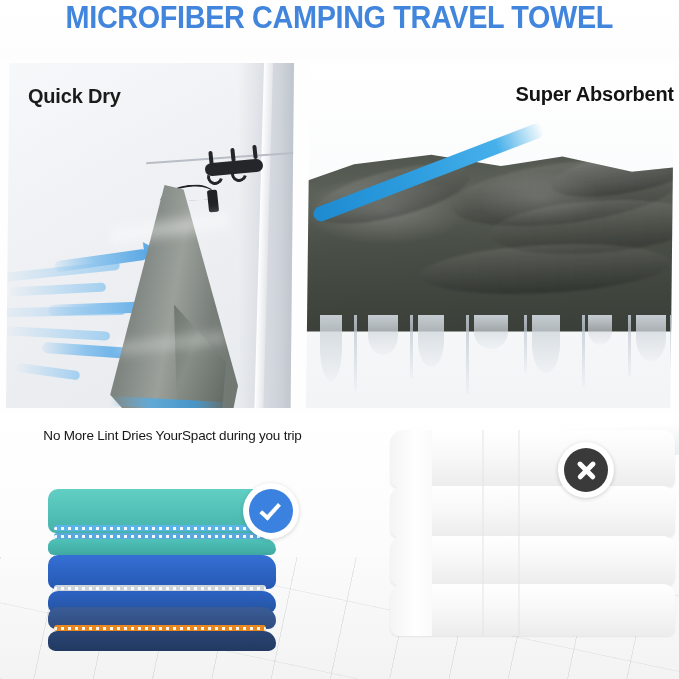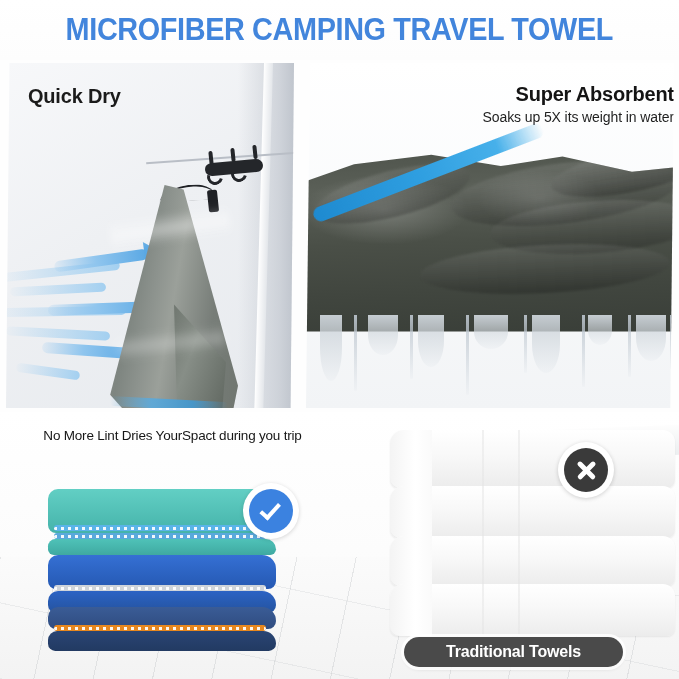--- a/index.html
+++ b/index.html
@@ -7,21 +7,21 @@
   body {
     font-family:"Liberation Sans", sans-serif;
     background:#ffffff;
     position:relative;
   }
   #page { position:relative; width:679px; height:679px; background:#fefefe; overflow:hidden; }
 
   
   .header {
     position:absolute; left:0; top:0; width:679px; height:60px;
-    display:flex; align-items:center; justify-content:center;
+    display:flex; justify-content:center;
     background:linear-gradient(180deg,#ffffff 0%,#fdfdfd 100%);
   }
   .header-title {
     font-family:"Liberation Sans", sans-serif;
     font-weight:bold;
     font-size:31px;
     letter-spacing:-0.4px;
     color:#4285DC;
     transform:scaleX(0.93);
     white-space:nowrap;
@@ -332,21 +332,20 @@
     <div class="towel-edge-blue"></div>
 
     <div class="qd-text">
       <div class="qd-title">Quick Dry</div>
     </div>
   </div>
 
   <div class="panel panel-absorbent">
     <div class="sa-text">
       <div class="sa-title">Super Absorbent</div>
-      <div class="sa-sub">Soaks up 5X its weight in water</div>
     </div>
 
     <div class="wet-towel">
       <div class="wet-fold" style="left:150px; top:14px;  width:230px; height:60px;  transform:rotate(-7deg);"></div>
       <div class="wet-fold" style="left:190px; top:52px;  width:210px; height:52px;  transform:rotate(-4deg);"></div>
       <div class="wet-fold" style="left:120px; top:96px;  width:250px; height:48px;  transform:rotate(-3deg);"></div>
       <div class="wet-fold" style="left:12px;  top:22px;  width:160px; height:46px;  transform:rotate(-14deg);"></div>
       <div class="wet-fold" style="left:250px; top:4px;   width:150px; height:40px;  transform:rotate(-10deg);"></div>
     </div>
     <div class="blue-stripe"></div>
@@ -429,17 +428,16 @@
       </div>
 
       <div class="x-badge">
         <div class="x-inner">
             <i class="a"></i>
             <i class="b"></i>
           </div>
       </div>
     </div>
 
-    <div class="pill pill-gray">Traditional Towels</div>
   </div>
 
 
 </div>
 
 </body></html>

